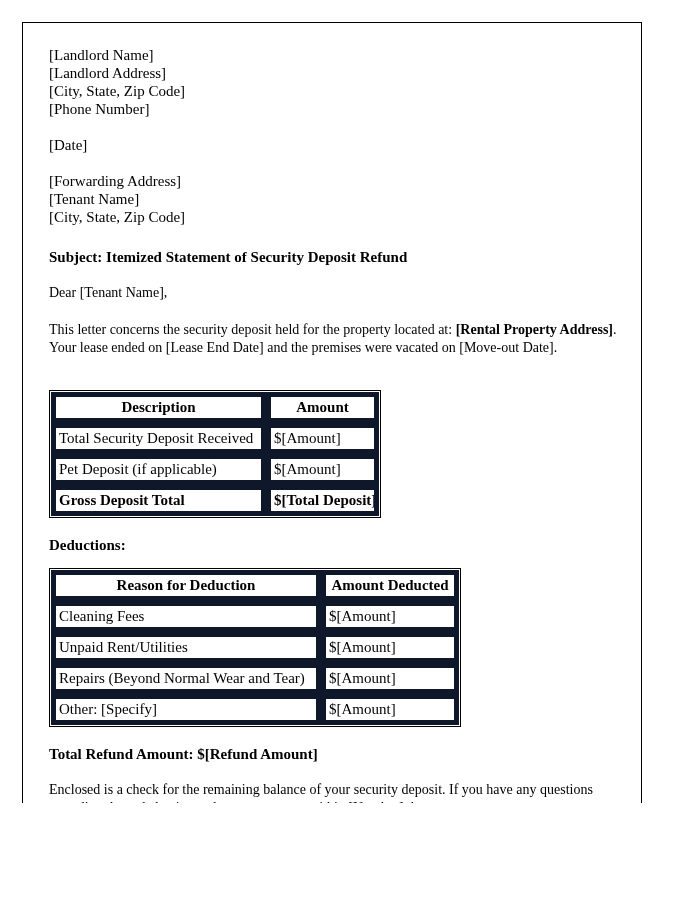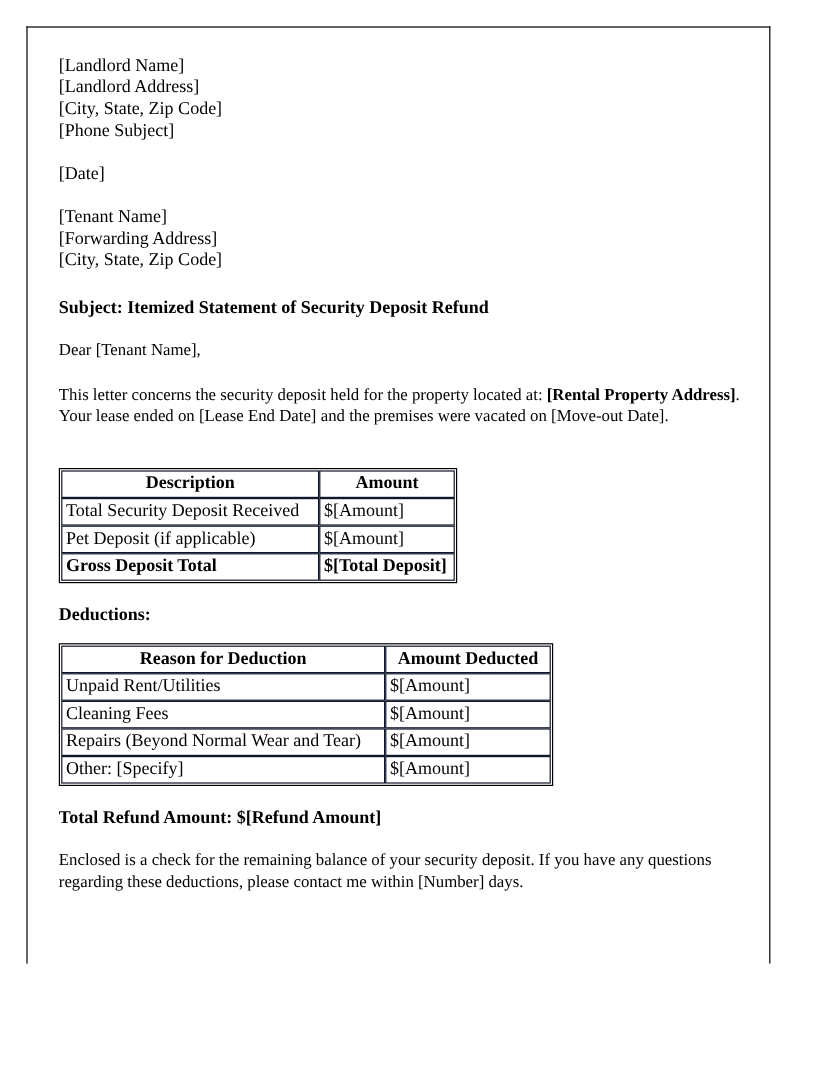--- a/index.html
+++ b/index.html
@@ -76,21 +76,21 @@
     border-collapse: separate;
     border-spacing: 0;
     border: 1px solid #000000;
     padding: 1px;
     background: #ffffff;
     font-size: 15px;
     table-layout: fixed;
   }
   table.doc-table td,
   table.doc-table th {
-    border: 1px solid #0f172a;
+    border: 5px solid #0f172a;
     padding: 1px 3px 2px 3px;
     line-height: 18px;
     font-weight: normal;
     text-align: left;
     vertical-align: middle;
     white-space: nowrap;
     overflow: hidden;
   }
   table.doc-table thead th {
     font-weight: bold;
@@ -113,34 +113,34 @@
 </head>
 <body>
 
 <div class="page-frame">
   <div class="page-inner">
 
     <div class="addr-block">
       <div>[Landlord Name]</div>
       <div>[Landlord Address]</div>
       <div>[City, State, Zip Code]</div>
-      <div>[Phone Subject]</div>
+      <div>[Phone Number]</div>
     </div>
 
     <div class="spacer-line"></div>
 
     <div class="addr-block">
       <div>[Date]</div>
     </div>
 
     <div class="spacer-line"></div>
 
     <div class="addr-block">
+      <div>[Forwarding Address]</div>
       <div>[Tenant Name]</div>
-      <div>[Forwarding Address]</div>
       <div>[City, State, Zip Code]</div>
     </div>
 
     <div class="block-gap-lg"></div>
 
     <h2 class="subject">Subject: Itemized Statement of Security Deposit Refund</h2>
 
     <div class="block-gap-md"></div>
 
     <p class="para">Dear [Tenant Name],</p>
@@ -193,25 +193,25 @@
           <col class="c2">
         </colgroup>
       <thead>
         <tr>
           <th>Reason for Deduction</th>
           <th>Amount Deducted</th>
         </tr>
       </thead>
       <tbody>
         <tr>
+          <td>Cleaning Fees</td>
+          <td>$[Amount]</td>
+        </tr>
+        <tr>
           <td>Unpaid Rent/Utilities</td>
-          <td>$[Amount]</td>
-        </tr>
-        <tr>
-          <td>Cleaning Fees</td>
           <td>$[Amount]</td>
         </tr>
         <tr>
           <td>Repairs (Beyond Normal Wear and Tear)</td>
           <td>$[Amount]</td>
         </tr>
         <tr>
           <td>Other: [Specify]</td>
           <td>$[Amount]</td>
         </tr>

